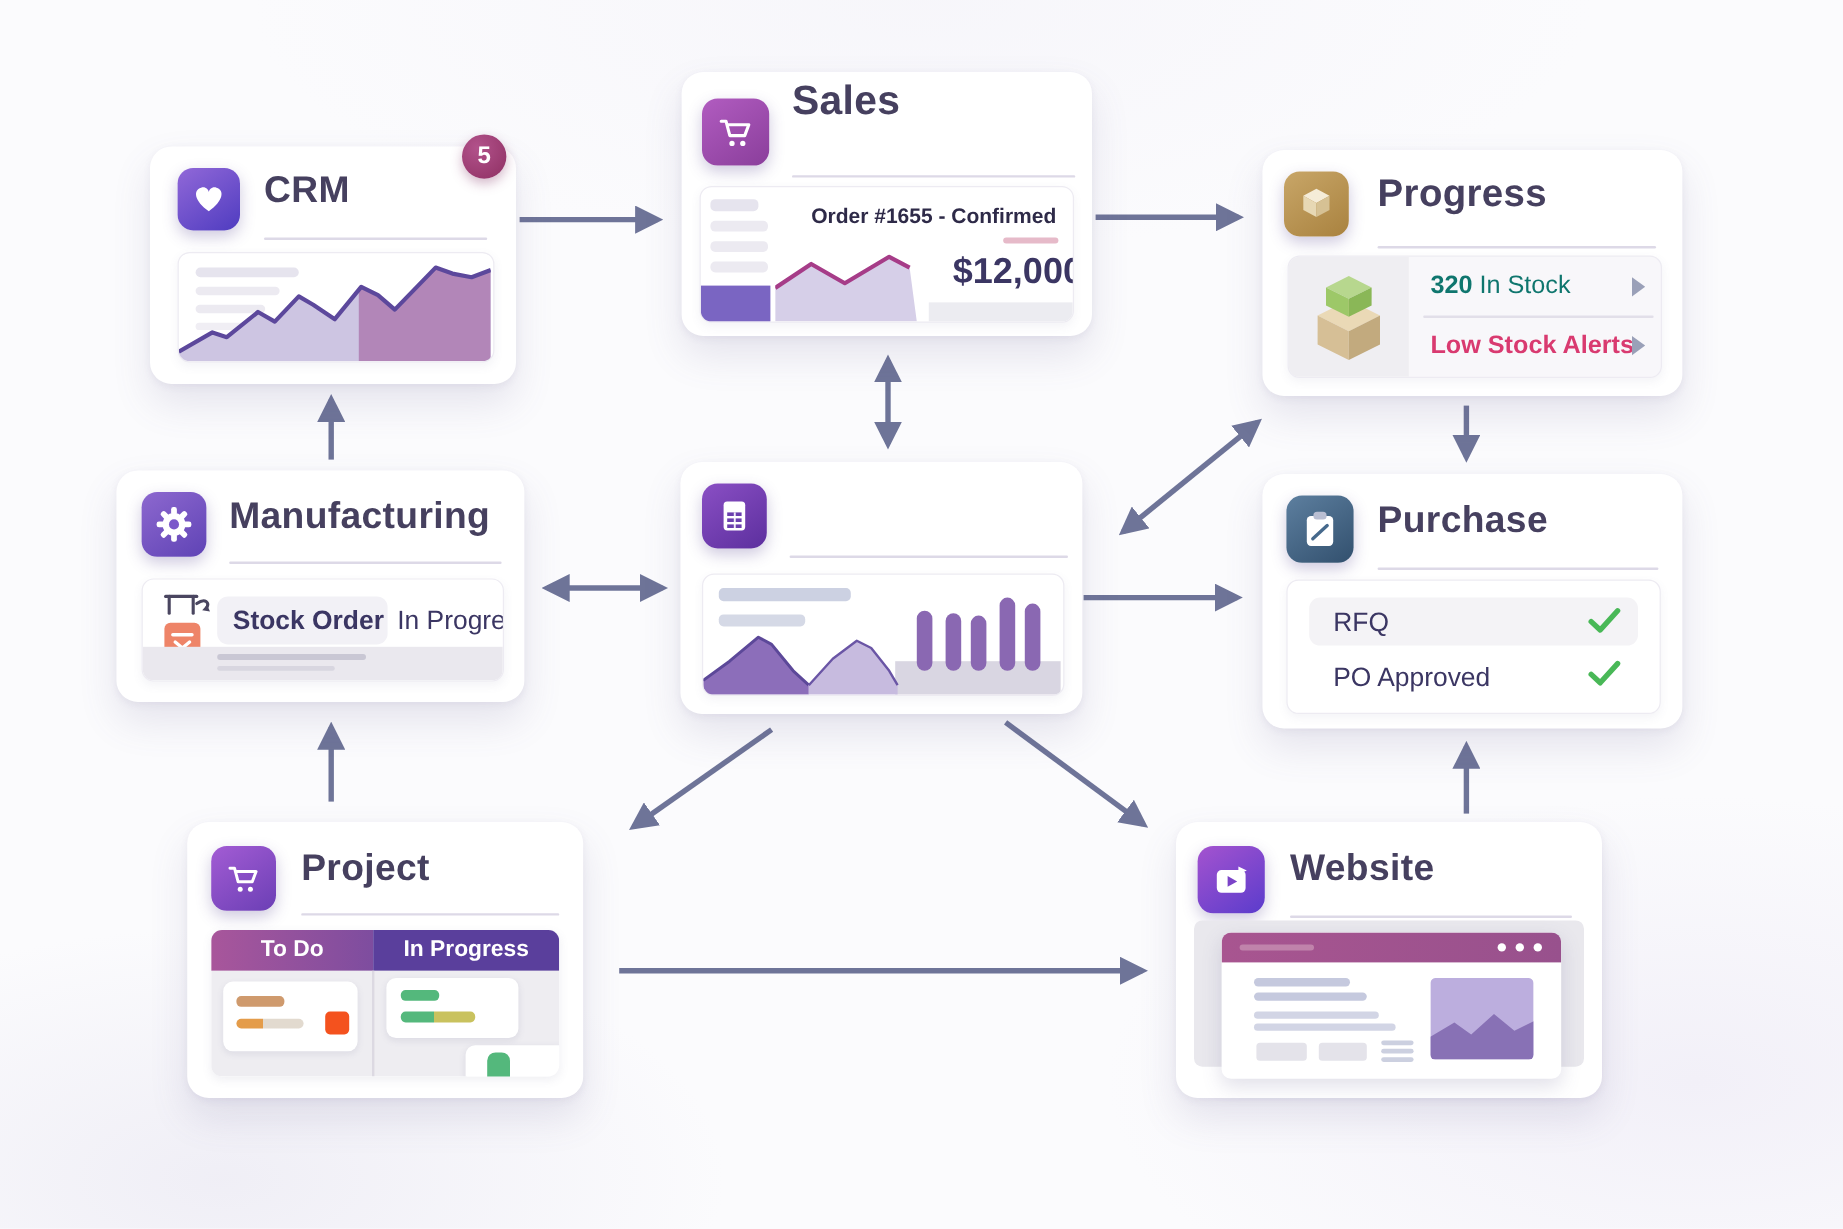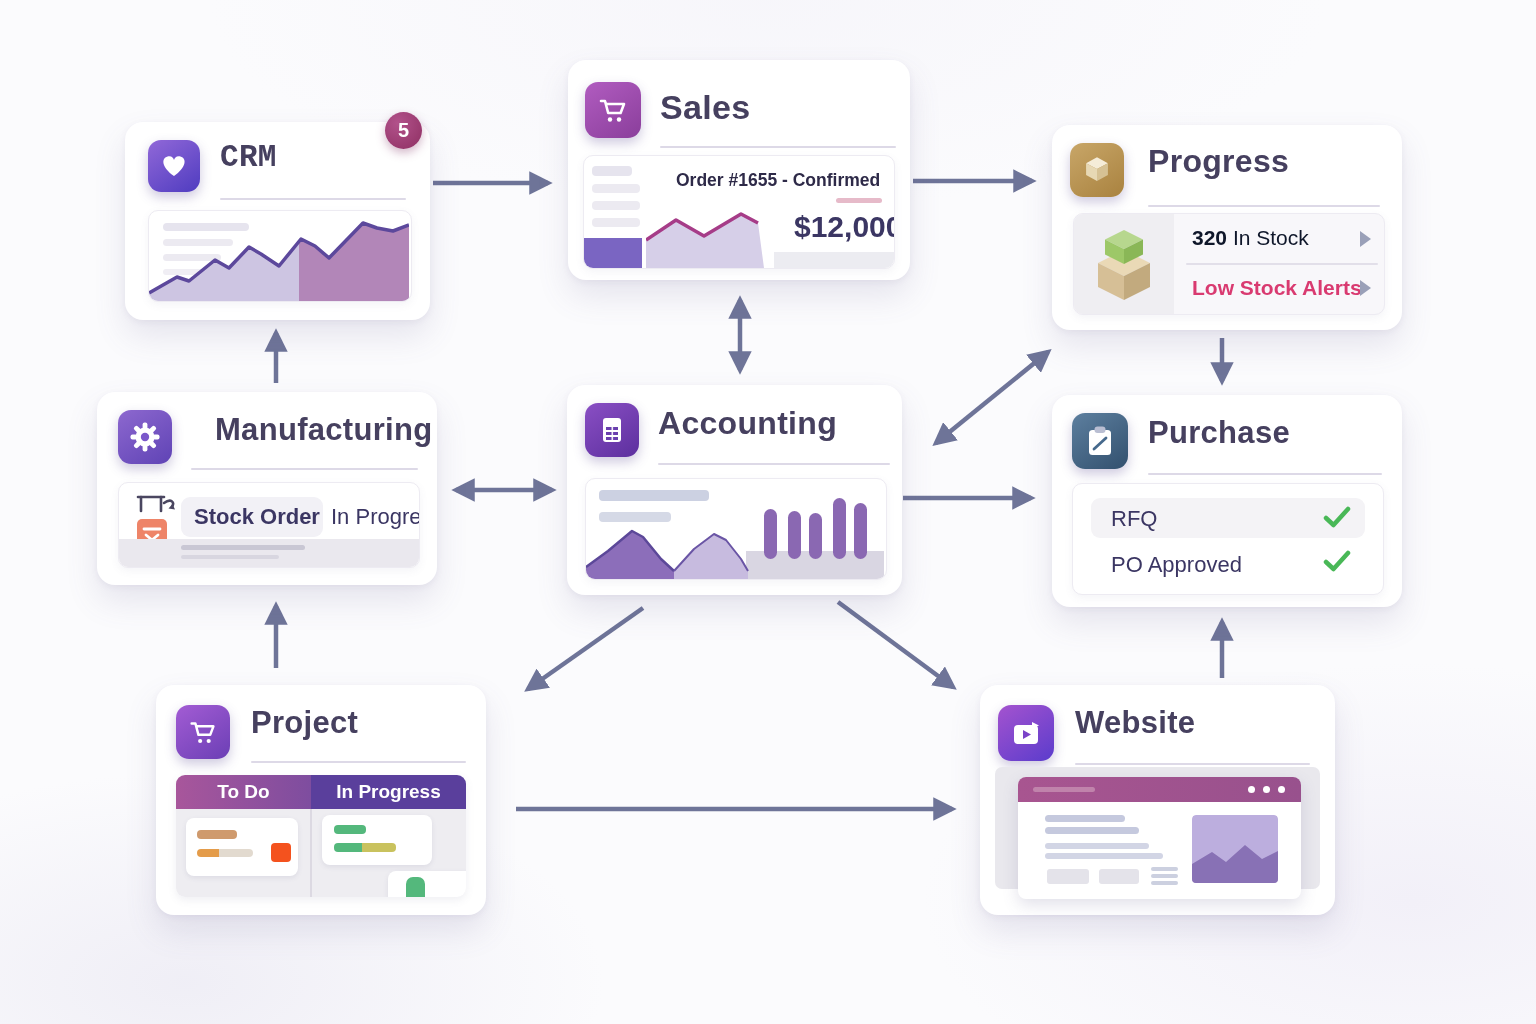--- a/index.html
+++ b/index.html
@@ -59,21 +59,21 @@
     <line x1="1222" y1="678" x2="1222" y2="622" marker-end="url(#ah)"></line>
   </g>
 </svg>
 
 <div class="card" style="left:125px;top:122px;width:305px;height:198px;">
   <div class="icon-tile" style="left:23px;top:18px;width:52px;height:52px;background:linear-gradient(145deg,#9168d8,#4f3cc0);">
     <svg width="34" height="34" viewBox="0 0 34 34">
         <path d="M17 27 C5 18.5 3.6 9.5 10.6 7.4 C14.3 6.3 16.6 9 17 11 C17.4 9 19.7 6.3 23.4 7.4 C30.4 9.5 29 18.5 17 27 Z" fill="#fff"></path>
       </svg>
   </div>
-  <div class="card-title" style="left:95px;top:18px;font-size:31px;font-family:Liberation Mono, monospace;">CRM</div>
+  <div class="card-title" style="left:95px;top:18px;font-size:31px;">CRM</div>
   <div class="divider" style="left:95px;top:76px;width:186px;"></div>
   <div class="badge" style="left:260px;top:-10px;">5</div>
   <div class="panel" style="left:23px;top:88px;width:262px;height:90px;">
     <div class="skel" style="left:14px;top:12px;width:86px;height:8px;"></div>
     <div class="skel" style="left:14px;top:28px;width:70px;height:7px;background:#eceaf1;"></div>
     <div class="skel" style="left:14px;top:43px;width:58px;height:7px;background:#eceaf1;"></div>
     <div class="skel" style="left:14px;top:58px;width:44px;height:6px;background:#f0eef4;"></div>
     <svg class="abs" style="left:0;bottom:0;" width="260" height="88" viewBox="0 0 260 88">
       <defs>
           <clipPath id="crmR">
@@ -88,21 +88,21 @@
 </div>
 
 <div class="card" style="left:568px;top:60px;width:342px;height:220px;">
   <div class="icon-tile" style="left:17px;top:22px;width:56px;height:56px;background:linear-gradient(145deg,#b15cc0,#8a3e9b);">
     <svg width="38" height="38" viewBox="0 0 38 38" fill="none" stroke="#fff" stroke-width="2.6" stroke-linecap="round" stroke-linejoin="round">
       <path d="M7 10 h4 l3.2 12 h12.4 l3.4 -9 h-17"></path>
       <circle cx="16" cy="28.5" r="2.2" fill="#fff" stroke="none"></circle>
       <circle cx="25" cy="28.5" r="2.2" fill="#fff" stroke="none"></circle>
     </svg>
   </div>
-  <div class="card-title" style="left:92px;top:28px;font-size:34px;">Sales</div>
+  <div class="card-title" style="left:92px;top:5px;font-size:34px;">Sales</div>
   <div class="divider" style="left:92px;top:86px;width:236px;"></div>
   <div class="panel" style="left:15px;top:95px;width:310px;height:112px;">
     <div class="skel" style="left:8px;top:10px;width:40px;height:10px;"></div>
     <div class="skel" style="left:8px;top:28px;width:48px;height:9px;background:#eceaf1;"></div>
     <div class="skel" style="left:8px;top:45px;width:48px;height:9px;background:#eceaf1;"></div>
     <div class="skel" style="left:8px;top:62px;width:48px;height:9px;background:#eceaf1;"></div>
     <div class="abs" style="left:0;bottom:0;width:58px;height:30px;background:#7a65c2;"></div>
     <div class="abs" style="left:92px;top:14px;font-size:17.5px;font-weight:700;color:#2e2a48;white-space:nowrap;">Order #1655 - Confirmed</div>
     <div class="abs" style="left:252px;top:42px;width:46px;height:5px;border-radius:3px;background:#e6bac9;"></div>
     <div class="abs" style="left:210px;top:54px;font-size:30px;font-weight:700;color:#3b3663;">$12,000</div>
@@ -129,21 +129,21 @@
       <svg class="abs" style="left:18px;top:12px;" width="64" height="76" viewBox="0 0 64 76">
         <path d="M32 24 L58 37 L32 50 L6 37 Z" fill="#ead9b6"></path>
         <path d="M6 37 L32 50 L32 74 L6 61 Z" fill="#d6bf96"></path>
         <path d="M58 37 L32 50 L32 74 L58 61 Z" fill="#c2aa7e"></path>
         <path d="M32 4 L51 13.5 L32 23 L13 13.5 Z" fill="#b7d78e"></path>
         <path d="M13 13.5 L32 23 L32 38 L13 28.5 Z" fill="#9dc868"></path>
         <path d="M51 13.5 L32 23 L32 38 L51 28.5 Z" fill="#8ab757"></path>
       </svg>
     </div>
     <div class="abs" style="left:100px;top:0;width:210px;height:50px;">
-      <div class="abs" style="left:18px;top:12px;font-size:21px;color:#0f172a;white-space:nowrap;">
+      <div class="abs" style="left:18px;top:12px;font-size:21px;color:#0f766e;white-space:nowrap;">
         <span style="font-weight:700;">320</span>
         <span> </span><span>In Stock</span>
       </div>
       <div class="chev abs" style="left:186px;top:17px;"></div>
       <div class="divider" style="left:12px;top:49px;width:192px;height:1.5px;background:#e2dfe9;"></div>
     </div>
     <div class="abs" style="left:100px;top:50px;width:210px;height:50px;text-decoration:underline;">
       <div class="abs" style="left:18px;top:12px;font-size:21px;font-weight:600;color:#d93a70;white-space:nowrap;">Low Stock Alerts</div>
       <div class="chev abs" style="left:186px;top:16px;"></div>
     </div>
@@ -162,21 +162,21 @@
           <rect x="15.6" y="3.5" width="4.8" height="7" rx="2" transform="rotate(135 18 18)"></rect>
           <rect x="15.6" y="3.5" width="4.8" height="7" rx="2" transform="rotate(180 18 18)"></rect>
           <rect x="15.6" y="3.5" width="4.8" height="7" rx="2" transform="rotate(225 18 18)"></rect>
           <rect x="15.6" y="3.5" width="4.8" height="7" rx="2" transform="rotate(270 18 18)"></rect>
           <rect x="15.6" y="3.5" width="4.8" height="7" rx="2" transform="rotate(315 18 18)"></rect>
         </g>
       </g>
       <circle cx="18" cy="18" r="4.2" fill="#7b58ca"></circle>
     </svg>
   </div>
-  <div class="card-title" style="left:94px;top:20px;font-size:31px;margin-left:24px;">Manufacturing</div>
+  <div class="card-title" style="left:94px;top:20px;font-size:31px;">Manufacturing</div>
   <div class="divider" style="left:94px;top:76px;width:227px;"></div>
   <div class="panel" style="left:21px;top:90px;width:300px;height:84px;">
     <svg class="abs" style="left:14px;top:8px;" width="44" height="68" viewBox="0 0 44 68">
       <g fill="none" stroke="#4a4660" stroke-width="2.6" stroke-linecap="round">
         <path d="M8 6 v14"></path>
           <path d="M28 6 v14"></path>
           <path d="M5 6 h26"></path>
         <path d="M31 12 c7 -5 11 -1 8 4"></path>
       </g>
       <path d="M39.5 13 l-4 4.5 6.5 1 z" fill="#4a4660"></path>
@@ -197,21 +197,20 @@
 <div class="card" style="left:567px;top:385px;width:335px;height:210px;">
   <div class="icon-tile" style="left:18px;top:18px;width:54px;height:54px;background:linear-gradient(145deg,#8a4fc4,#5c2f9e);">
     <svg width="34" height="34" viewBox="0 0 34 34">
       <rect x="8" y="5" width="18" height="24" rx="3" fill="#fff"></rect>
       <rect x="11" y="14" width="12" height="3" fill="#6a3fae"></rect>
       <rect x="11" y="19" width="12" height="3" fill="#6a3fae"></rect>
       <rect x="11" y="24" width="12" height="3" fill="#6a3fae"></rect>
       <rect x="16.5" y="14" width="1.6" height="13" fill="#fff" opacity=".9"></rect>
     </svg>
   </div>
-  <div class="card-title" style="left:91px;top:20px;font-size:32px;">Accounting</div>
   <div class="divider" style="left:91px;top:78px;width:232px;"></div>
   <div class="panel" style="left:18px;top:93px;width:300px;height:100px;">
     <div class="skel" style="left:13px;top:11px;width:110px;height:11px;background:#ccd1e2;"></div>
     <div class="skel" style="left:13px;top:33px;width:72px;height:10px;background:#d5d9e6;"></div>
     <svg class="abs" style="left:0;bottom:0;" width="298" height="100" viewBox="0 0 298 100">
       <rect x="160" y="72" width="138" height="28" fill="#d9d6e2"></rect>
       <path d="M0 100 L0 88 L22 72 L46 52 L57 58 L75 80 L88 92 L88 100 Z" fill="#8c6eba"></path>
       <path d="M0 88 L22 72 L46 52 L57 58 L75 80 L88 92" fill="none" stroke="#5c4899" stroke-width="2.5" stroke-linejoin="round"></path>
       <path d="M88 100 L88 92 L108 70 L128 55 L140 61 L155 80 L162 92 L162 100 Z" fill="#c7bbdf"></path>
       <path d="M88 92 L108 70 L128 55 L140 61 L155 80 L162 92" fill="none" stroke="#6a55a5" stroke-width="2" stroke-linejoin="round"></path>

